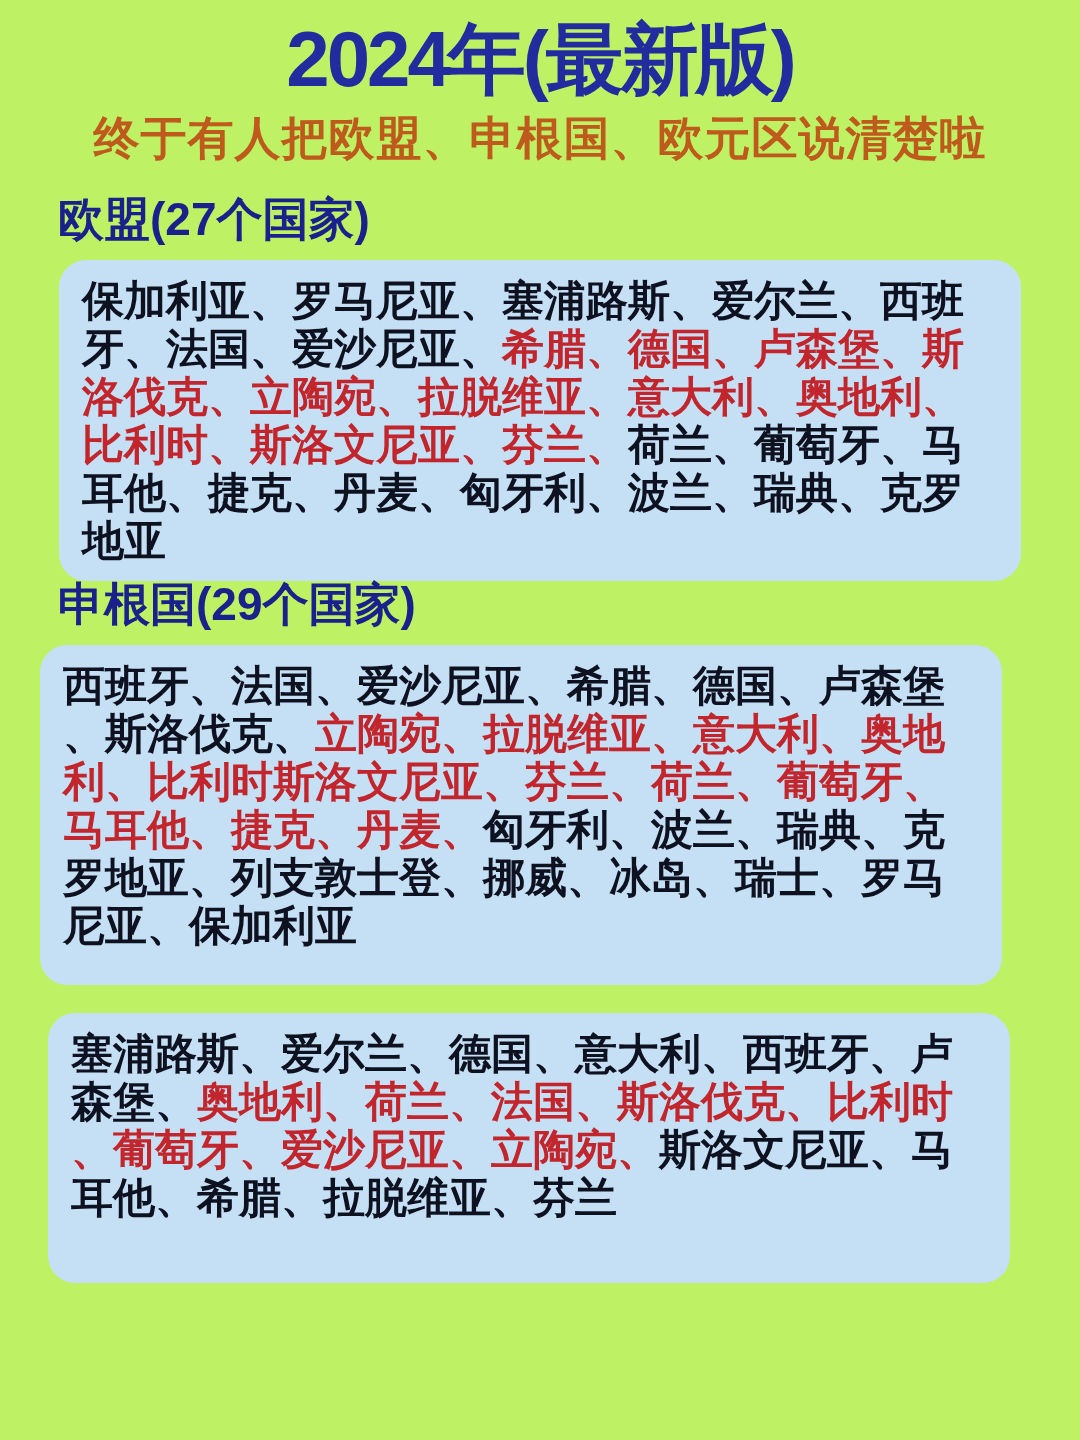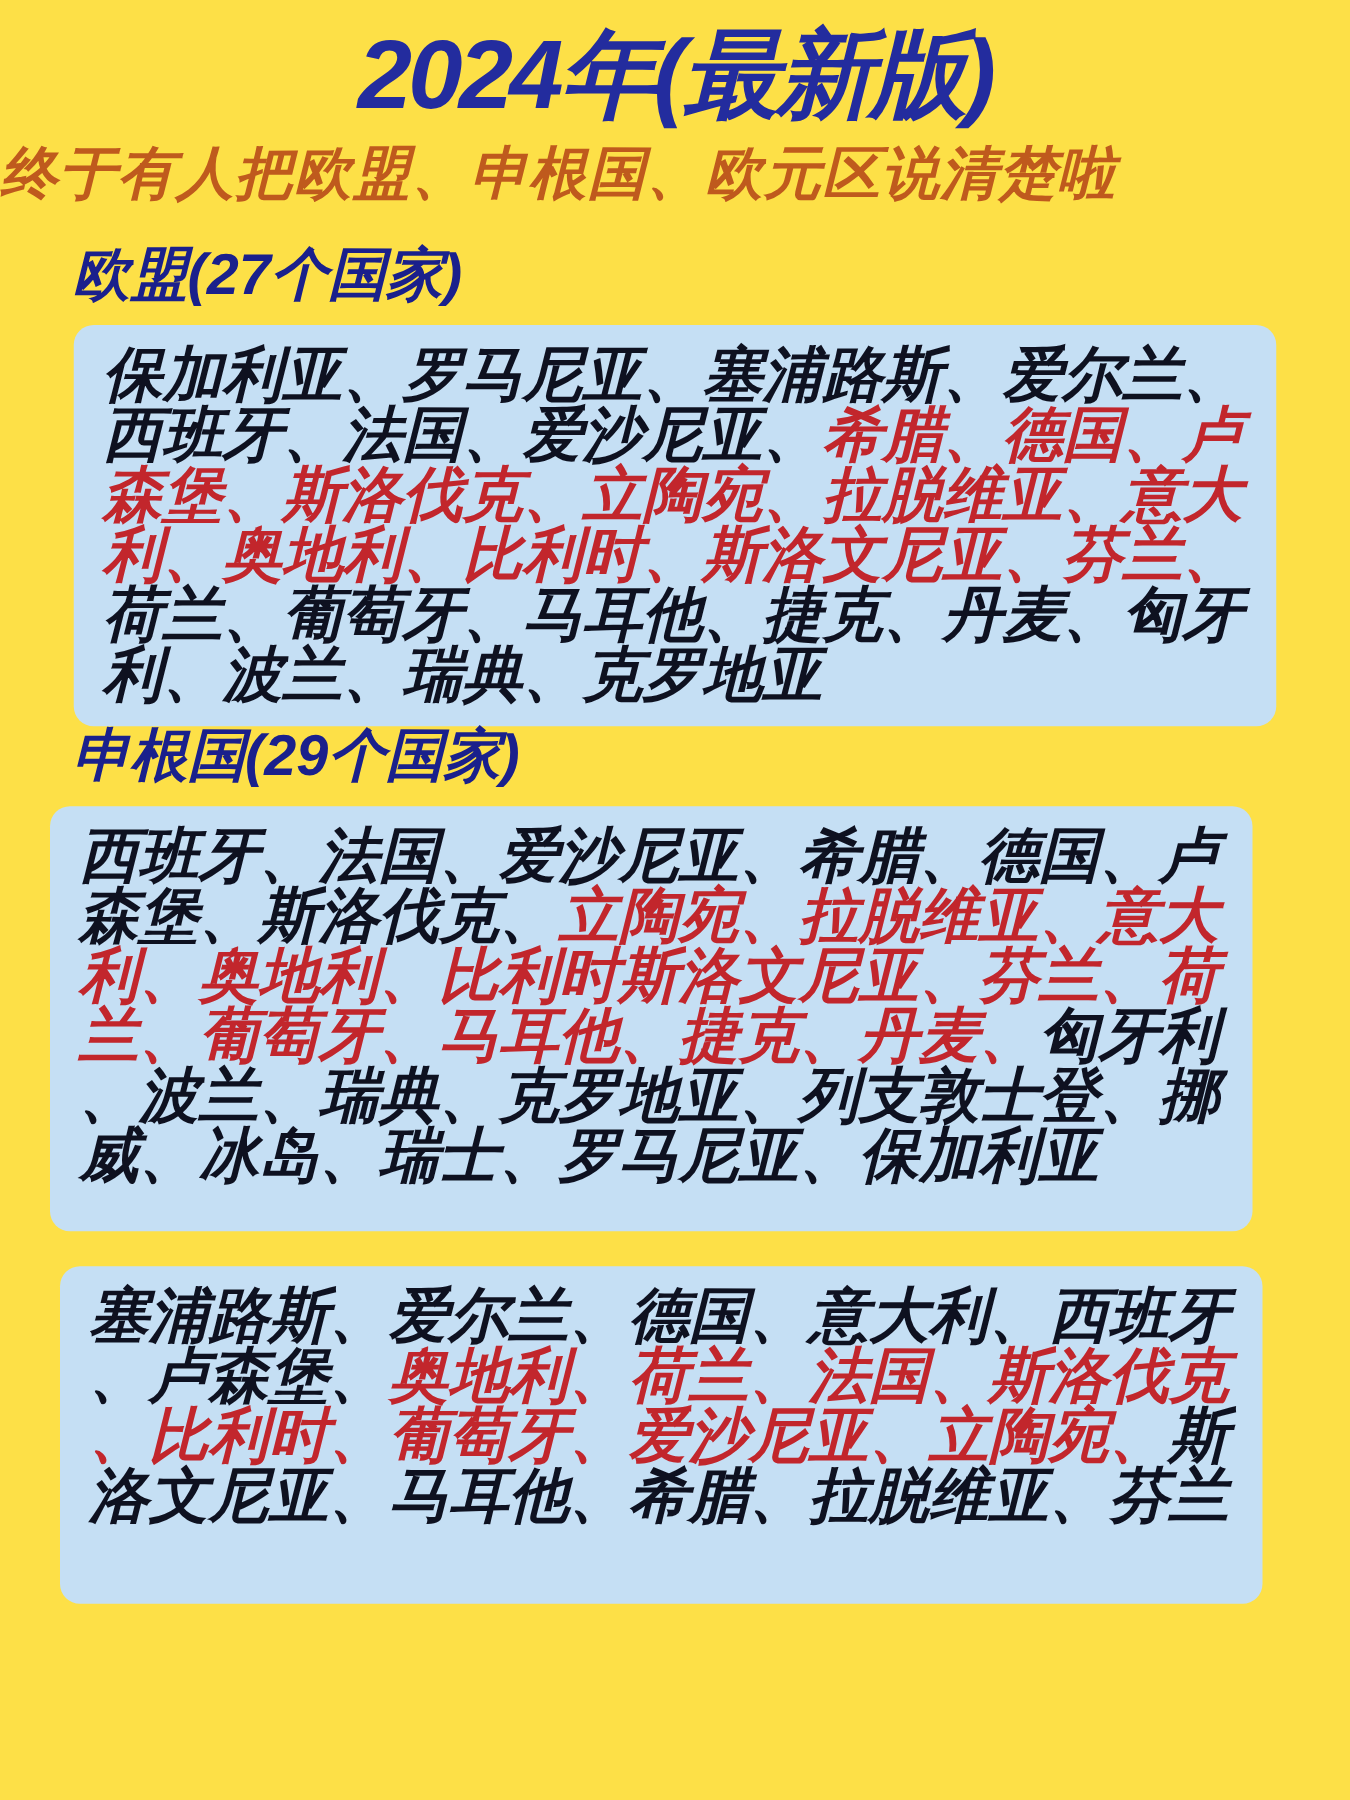--- a/index.html
+++ b/index.html
@@ -9,37 +9,37 @@
   }
   body {
     width: 1080px;
     height: 1440px;
     overflow: hidden;
     font-family: "Liberation Sans", sans-serif;
   }
   .page {
     width: 1080px;
     height: 1440px;
-    background: #fde047;
+    background: #bef264;
     box-sizing: border-box;
-    font-style: italic;
   }
   .title {
     margin: 0;
     padding-top: 20px;
     text-align: center;
     font-size: 78px;
     line-height: 1.0;
     font-weight: 900;
     letter-spacing: -3px;
     color: #232c9e;
   }
   .subtitle {
     margin: 0;
     margin-top: 14px;
+    text-align: center;
     font-size: 46px;
     line-height: 1.15;
     font-weight: 900;
     letter-spacing: 1px;
     color: #bf5a1d;
   }
   .section-heading {
     margin: 0;
     margin-left: 58px;
     font-size: 46px;
@@ -48,23 +48,23 @@
     color: #1a208c;
   }
   .heading-1 { margin-top: 31px; }
   .heading-2 { }
   .heading-3 { margin-top: 40px; }
   .country-box {
     box-sizing: border-box;
     width: 962px;
     margin: 18px auto 0 auto;
     background: #c5dff4;
-    border-radius: 16px;
+    border-radius: 27px;
     padding: 17px 23px 16px 23px;
-    font-size: 48px;
+    font-size: 42px;
     line-height: 48px;
     font-weight: bold;
     color: #0e1120;
     letter-spacing: 0px;
     line-break: anywhere;
     overflow-wrap: anywhere;
   }
   .box-eu        { min-height: 304px; }
   .box-schengen  { min-height: 340px; margin-left: 40px; }
   .box-eurozone  { min-height: 270px; margin-top: 28px; margin-left: 48px; }

